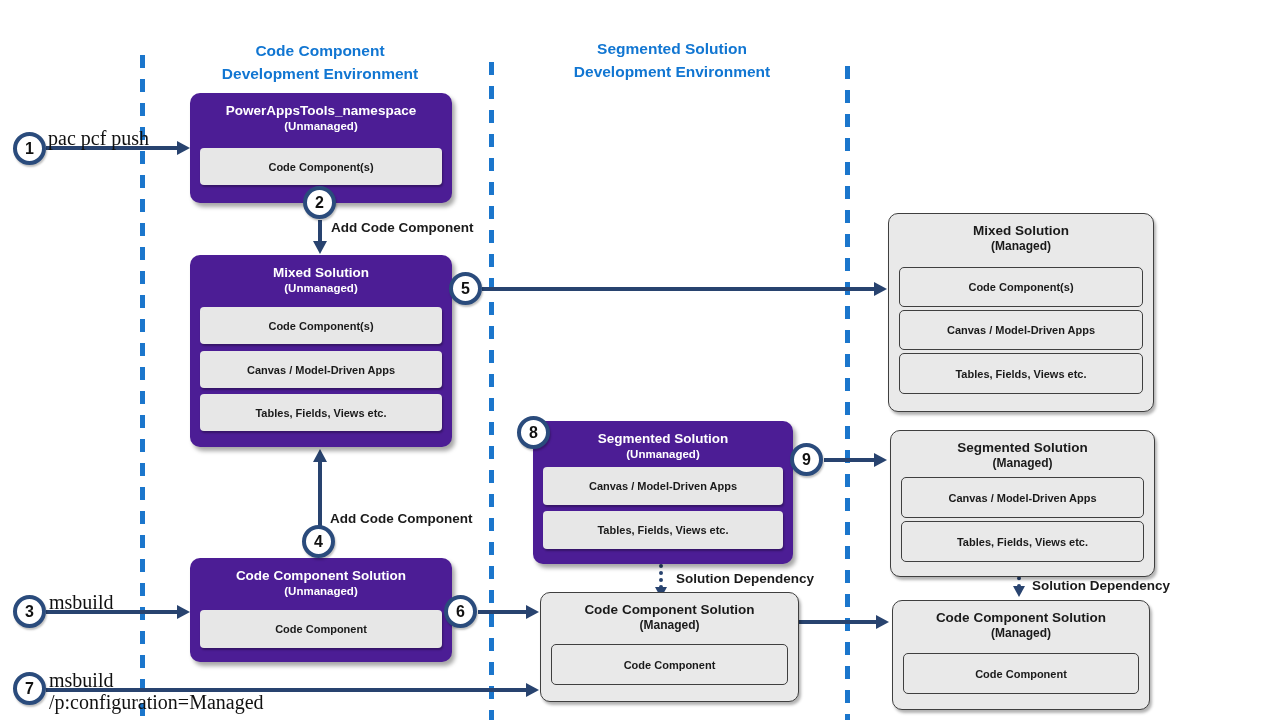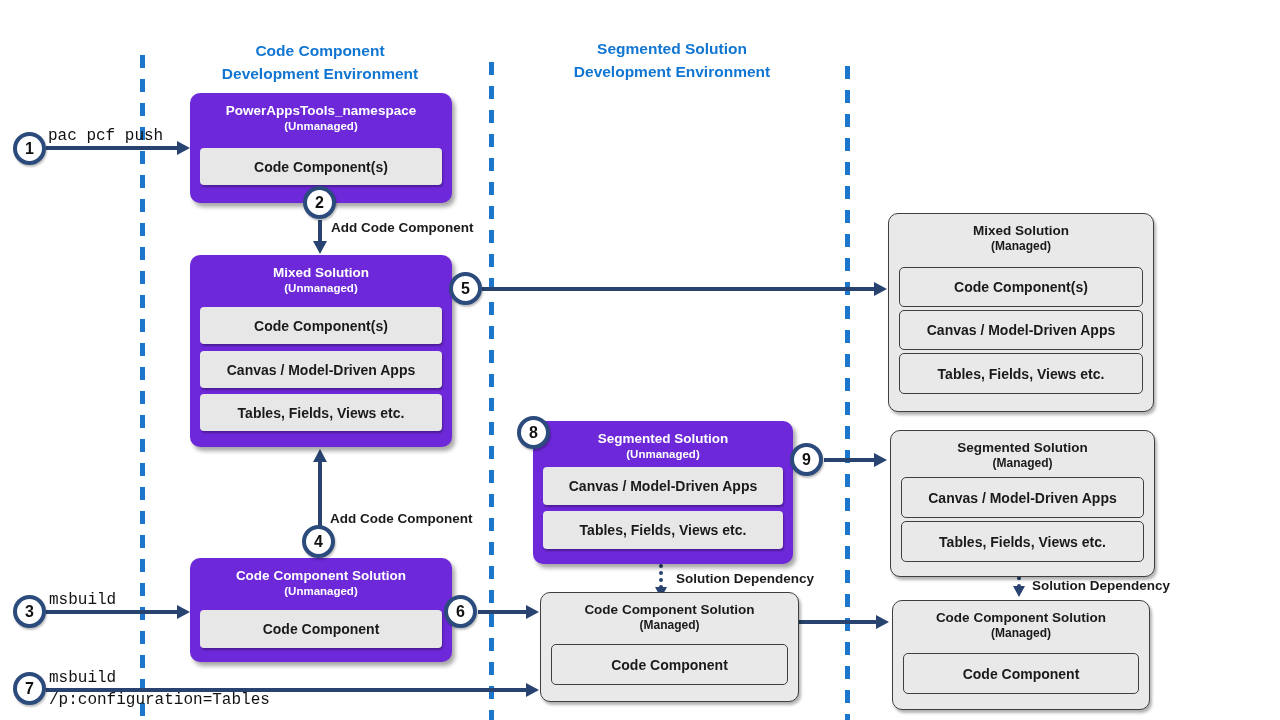--- a/index.html
+++ b/index.html
@@ -5,28 +5,28 @@
   html,body{margin:0;padding:0;background:#fff;}
   #canvas{position:relative;width:1280px;height:720px;background:#ffffff;overflow:hidden;
           font-family:"Liberation Sans","DejaVu Sans",sans-serif;}
 
   .divider{position:absolute;width:5px;z-index:0;
     background:repeating-linear-gradient(to bottom,#1B76CC 0px,#1B76CC 13px,transparent 13px,transparent 24px);}
 
   .colhead{position:absolute;color:#1176D2;font-weight:bold;font-size:15.5px;line-height:23px;
     text-align:center;white-space:pre-line;z-index:1;}
 
-  .pbox{position:absolute;background:#6d28d9;border-radius:10px;color:#fff;text-align:center;
+  .pbox{position:absolute;background:#4c1d95;border-radius:10px;color:#fff;text-align:center;
     box-shadow:3px 4px 4px rgba(0,0,0,.35);z-index:3;}
   .pbox .title{font-weight:bold;font-size:13.5px;line-height:17px;margin-top:9px;}
   .pbox .subtitle{font-weight:bold;font-size:11.5px;line-height:14px;}
 
   .row{position:absolute;left:10px;right:10px;background:#E7E7E7;border-radius:4px;
     display:flex;align-items:center;justify-content:center;
-    font-weight:bold;font-size:14px;color:#1A1A1A;box-shadow:1px 2px 2px rgba(0,0,0,.3);}
+    font-weight:bold;font-size:11px;color:#1A1A1A;box-shadow:1px 2px 2px rgba(0,0,0,.3);}
 
   .mbox{position:absolute;background:#E9E9E9;border:1.6px solid #3F3F3F;border-radius:10px;
     text-align:center;color:#1A1A1A;box-shadow:2px 3px 3px rgba(0,0,0,.3);z-index:3;}
   .mbox .title{font-weight:bold;font-size:13.5px;line-height:17px;margin-top:8px;}
   .mbox .subtitle{font-weight:bold;font-size:12px;line-height:15px;}
   .mbox .row{background:#E9E9E9;border:1.3px solid #3F3F3F;box-shadow:none;border-radius:5px;}
 
   .circle{position:absolute;width:25px;height:25px;border:4.5px solid #2A4B7C;background:#fff;
     border-radius:50%;display:flex;align-items:center;justify-content:center;
     font-weight:bold;font-size:16px;color:#111;z-index:5;box-shadow:1px 2px 2px rgba(0,0,0,.25);}
@@ -36,22 +36,22 @@
   .head-right{position:absolute;width:0;height:0;border-left:13px solid #28436F;
     border-top:7px solid transparent;border-bottom:7px solid transparent;z-index:2;}
   .head-down{position:absolute;width:0;height:0;border-top:13px solid #28436F;
     border-left:7px solid transparent;border-right:7px solid transparent;z-index:2;}
   .head-up{position:absolute;width:0;height:0;border-bottom:13px solid #28436F;
     border-left:7px solid transparent;border-right:7px solid transparent;z-index:2;}
   .vdots{position:absolute;width:0;border-left:4px dotted #28436F;z-index:2;}
   .head-down-sm{position:absolute;width:0;height:0;border-top:11px solid #28436F;
     border-left:6px solid transparent;border-right:6px solid transparent;z-index:2;}
 
-  .mono{position:absolute;font-family:Liberation Mono, monospace;
-    font-size:16px;color:#111;z-index:4;white-space:pre;}
+  .mono{position:absolute;font-family:Liberation Serif, serif;
+    font-size:20px;color:#111;z-index:4;white-space:pre;}
   .blabel{position:absolute;font-weight:bold;font-size:13.5px;color:#1A1A1A;z-index:4;white-space:pre;}
 </style>
 </head>
 <body>
 
 <div id="canvas">
 
   <div class="divider" style="left:140px;top:55px;height:665px;"></div>
   <div class="divider" style="left:489px;top:62px;height:658px;"></div>
   <div class="divider" style="left:845px;top:66px;height:654px;"></div>
@@ -155,17 +155,17 @@
   <div class="circle" style="left:444px;top:595px;">6</div>
   <div class="circle" style="left:13px;top:672px;">7</div>
   <div class="circle" style="left:517px;top:416px;">8</div>
   <div class="circle" style="left:790px;top:443px;">9</div>
 
   <div class="mono" style="left:48px;top:127px;">pac pcf push</div>
   <div class="blabel" style="left:331px;top:220px;">Add Code Component</div>
   <div class="mono" style="left:49px;top:591px;">msbuild</div>
   <div class="blabel" style="left:330px;top:511px;">Add Code Component</div>
   <div class="mono" style="left:49px;top:669px;">msbuild</div>
-  <div class="mono" style="left:49px;top:691px;">/p:configuration=Tables</div>
+  <div class="mono" style="left:49px;top:691px;">/p:configuration=Managed</div>
   <div class="blabel" style="left:676px;top:571px;">Solution Dependency</div>
   <div class="blabel" style="left:1032px;top:578px;">Solution Dependency</div>
 
 </div>
 
 </body></html>

